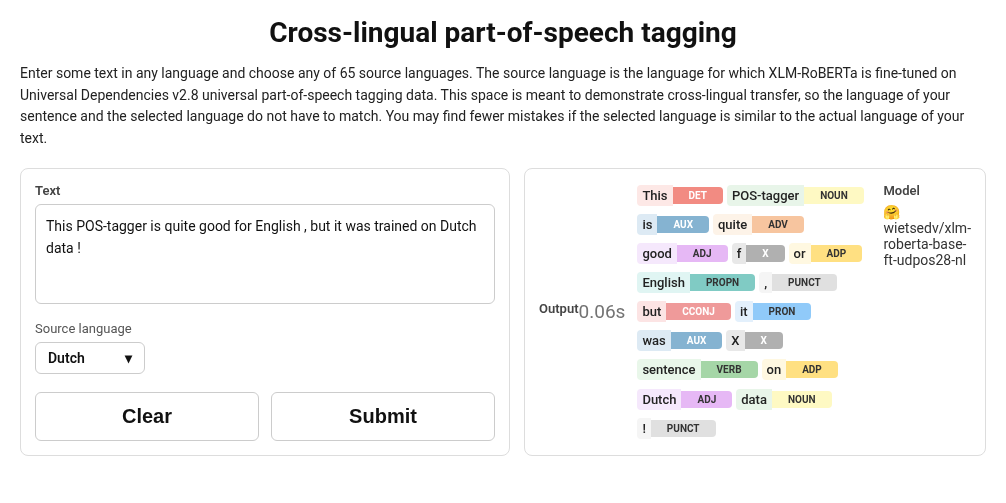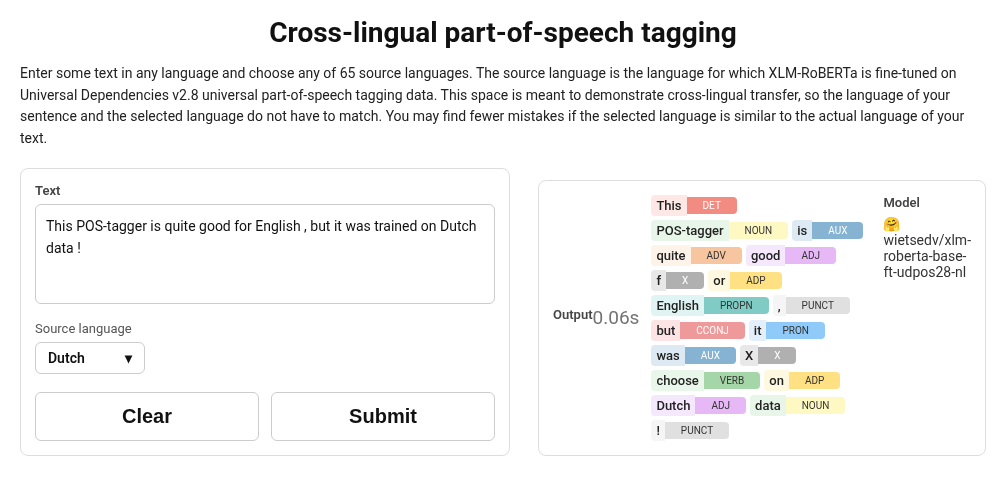--- a/index.html
+++ b/index.html
@@ -18,22 +18,21 @@
       color: #111;
     }
     .description {
       font-size: 14px;
       line-height: 1.55;
       margin-bottom: 18px;
       color: #222;
     }
     .main-layout {
       display: flex;
-      gap: 28px;
-      align-items: flex-end;
+      gap: 14px;
     }
     .left-panel {
       flex: 0 0 490px;
       border: 1px solid #ddd;
       border-radius: 8px;
       padding: 14px;
       display: flex;
       flex-direction: column;
       gap: 14px;
     }
@@ -125,21 +124,21 @@
     .token-word {
       padding: 3px 5px;
       border-radius: 4px 0 0 4px;
       font-weight: 500;
       color: #222;
     }
     .token-tag {
       padding: 3px 16px;
       border-radius: 0 4px 4px 0;
       font-size: 10px;
-      font-weight: 400;
+      font-weight: 700;
       color: #333;
       text-transform: uppercase;
     }
     
     .tag-DET  { background: #f28b82; color: #fff; }
     .tag-NOUN { background: #fef9c3; color: #333; }
     .tag-AUX  { background: #85b3d1; color: #fff; }
     .tag-ADV  { background: #f7c59f; color: #333; }
     .tag-ADJ  { background: #e6b8f5; color: #333; }
     .tag-X    { background: #b0b0b0; color: #fff; }
@@ -253,21 +252,21 @@
         </div>
         <div class="token">
           <span class="token-word word-bg-AUX">was</span>
           <span class="token-tag tag-AUX">AUX</span>
         </div>
         <div class="token">
           <span class="token-word word-bg-X">X</span>
           <span class="token-tag tag-X">X</span>
         </div>
         <div class="token">
-          <span class="token-word word-bg-VERB">choose</span>
+          <span class="token-word word-bg-VERB">sentence</span>
           <span class="token-tag tag-VERB">VERB</span>
         </div>
         <div class="token">
           <span class="token-word word-bg-ADP">on</span>
           <span class="token-tag tag-ADP">ADP</span>
         </div>
         <div class="token">
           <span class="token-word word-bg-ADJ">Dutch</span>
           <span class="token-tag tag-ADJ">ADJ</span>
         </div>

